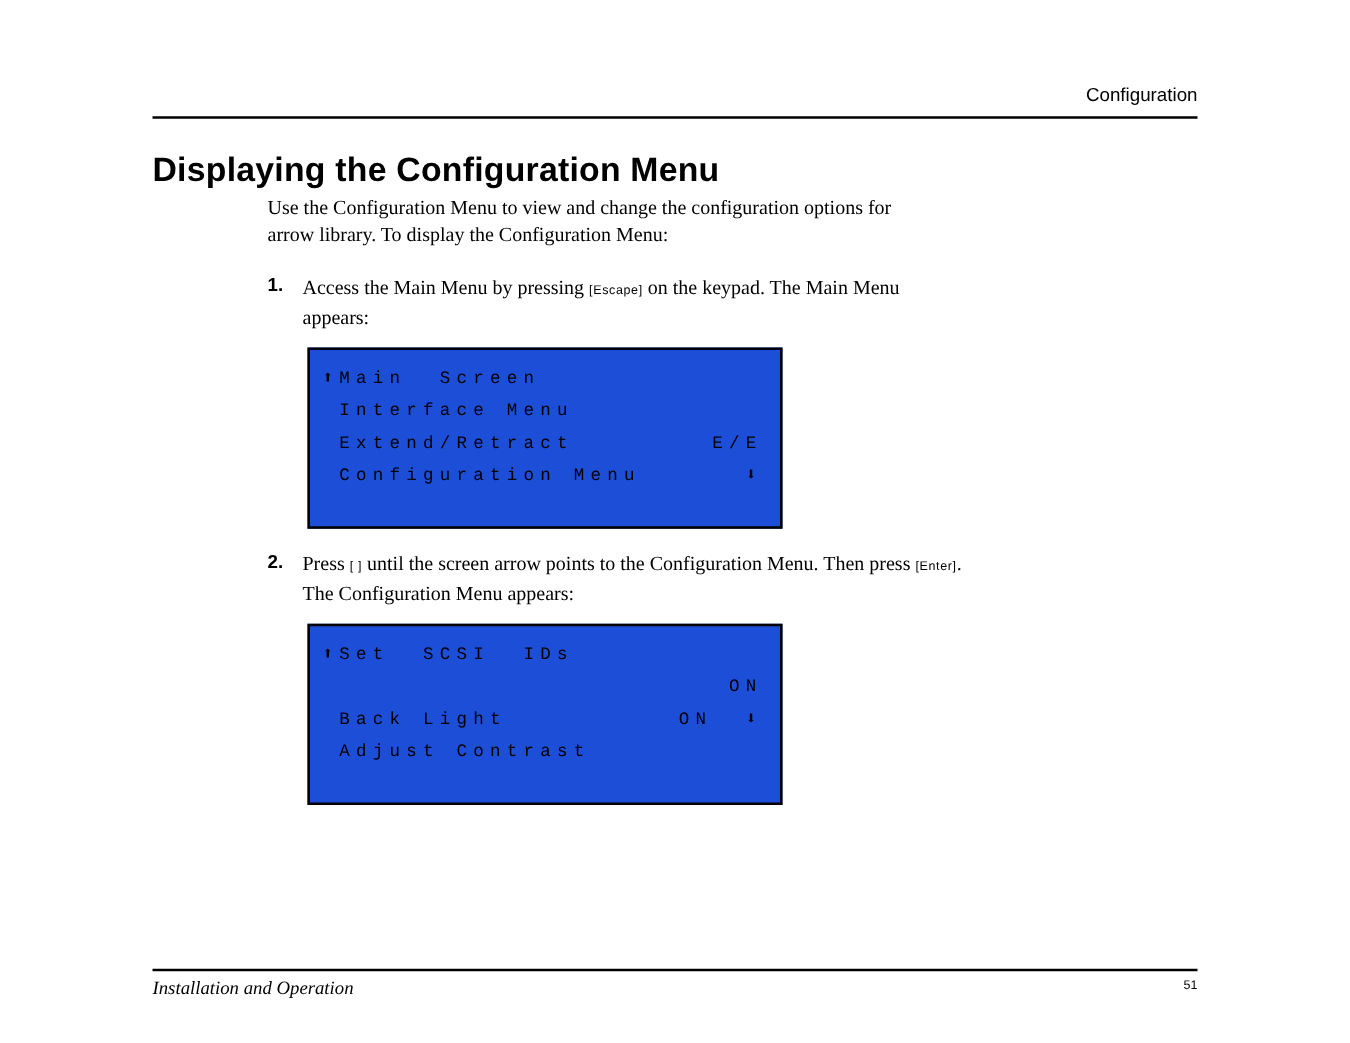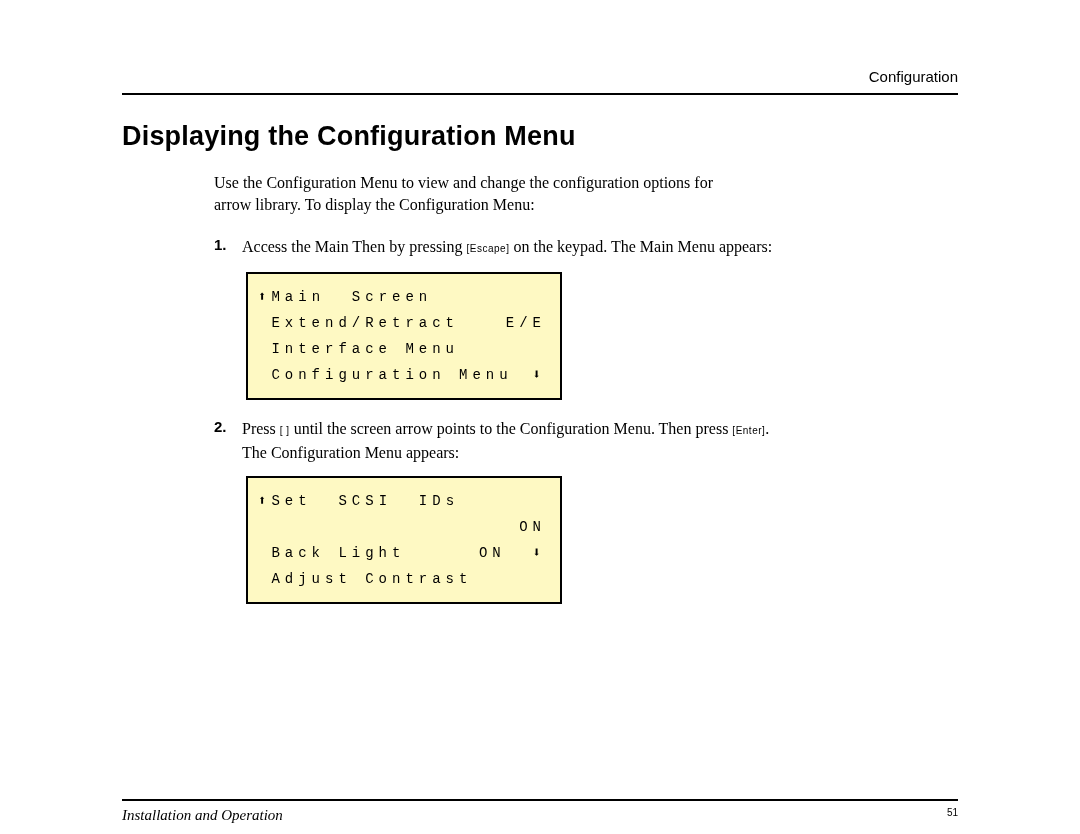--- a/index.html
+++ b/index.html
@@ -20,21 +20,21 @@
   }
   .rule-top {
     border-top: 2px solid #000;
     margin-top: 4px;
   }
   h1 {
     font-family: Arial, Helvetica, sans-serif;
     font-weight: bold;
     font-size: 27px;
     margin-top: 26px;
-    margin-bottom: 20px;
+    margin-bottom: 4px;
     letter-spacing: 0.2px;
   }
   .body-text, .list-text {
     font-family: 'Book Antiqua', Palatino, 'Palatino Linotype', Georgia, serif;
     font-size: 16px;
     line-height: 22px;
   }
   .intro { margin: 0 0 20px 92px; max-width: 540px; }
   ol {
     list-style: none;
@@ -51,42 +51,42 @@
   }
   .li-para { }
   .kbd {
     font-family: Arial, Helvetica, sans-serif;
     font-size: 10px;
     letter-spacing: 0.5px;
     margin-top: 41px;
   }
   .lcd {
     margin: 12px 0 18px 4px;
-    width: 316px;
-    background: #fef9c3;
+    width: 380px;
+    background: #1d4ed8;
     border: 2px solid #000;
-    padding: 10px 8px 10px 10px;
+    padding: 10px 8px 27px 10px;
     font-family: "Courier New", Courier, monospace;
     font-size: 14px;
     line-height: 26px;
     letter-spacing: 5px;
     color: #000;
     position: relative;
   }
   .lcd .row {
     display: flex;
     justify-content: flex-start;
     white-space: pre;
   }
   .lcd .row .cell-left { flex: 0 0 auto; }
   .lcd .row .cell-right { margin-left: auto; letter-spacing: 5px; padding-right: 6px; }
   .footer {
     position: absolute;
     left: 122px; right: 122px;
-    bottom: 10px;
+    bottom: 34px;
   }
   .rule-bot {
     border-top: 2px solid #000;
     margin-bottom: 4px;
   }
   .footer-row {
     display: flex;
     justify-content: space-between;
     font-family: Georgia, 'Times New Roman', serif;
     font-style: italic;
@@ -108,34 +108,34 @@
   <div class="rule-top"></div>
 
   <h1>Displaying the Configuration Menu</h1>
 
   <p class="body-text intro">Use the Configuration Menu to view and change the configuration options for arrow library. To display the Configuration Menu:</p>
 
   <ol>
     <li>
       <span class="num">1.</span>
       <p class="list-text li-para">
-        <span>Access the Main Then by pressing </span><span class="kbd">[Escape]</span><span> on the keypad. The Main Menu appears:</span>
+        <span>Access the Main Menu by pressing </span><span class="kbd">[Escape]</span><span> on the keypad. The Main Menu appears:</span>
       </p>
       <div class="lcd">
         <div class="row">
           <span class="cell-left"><span>⬆</span><span>Main  Screen</span></span>
           <span class="cell-right"></span>
         </div>
         <div class="row">
+          <span class="cell-left"><span> </span><span>Interface Menu</span></span>
+          <span class="cell-right"></span>
+        </div>
+        <div class="row">
           <span class="cell-left"><span> </span><span>Extend/Retract</span></span>
           <span class="cell-right">E/E</span>
-        </div>
-        <div class="row">
-          <span class="cell-left"><span> </span><span>Interface Menu</span></span>
-          <span class="cell-right"></span>
         </div>
         <div class="row">
           <span class="cell-left"><span> </span><span>Configuration Menu</span></span>
           <span class="cell-right"><span></span><span>⬇</span></span>
         </div>
       </div>
     </li>
 
     <li>
       <span class="num">2.</span>

